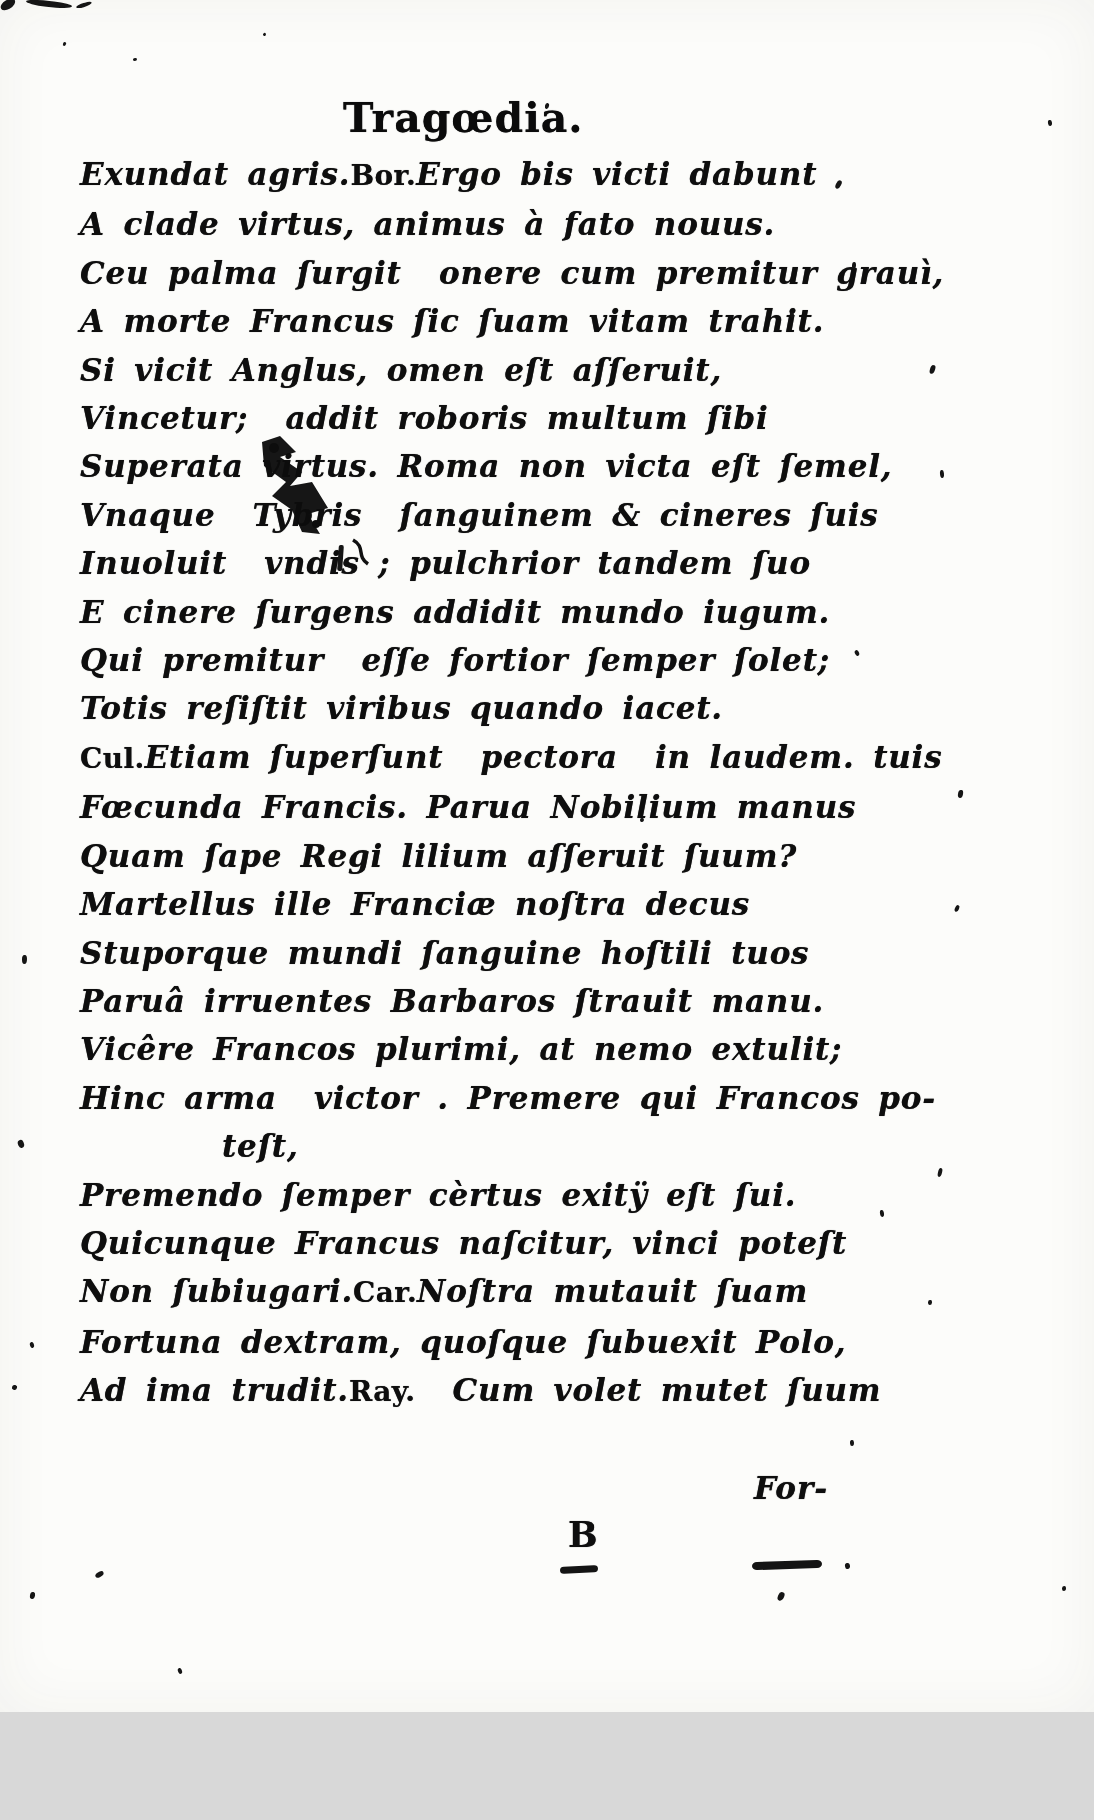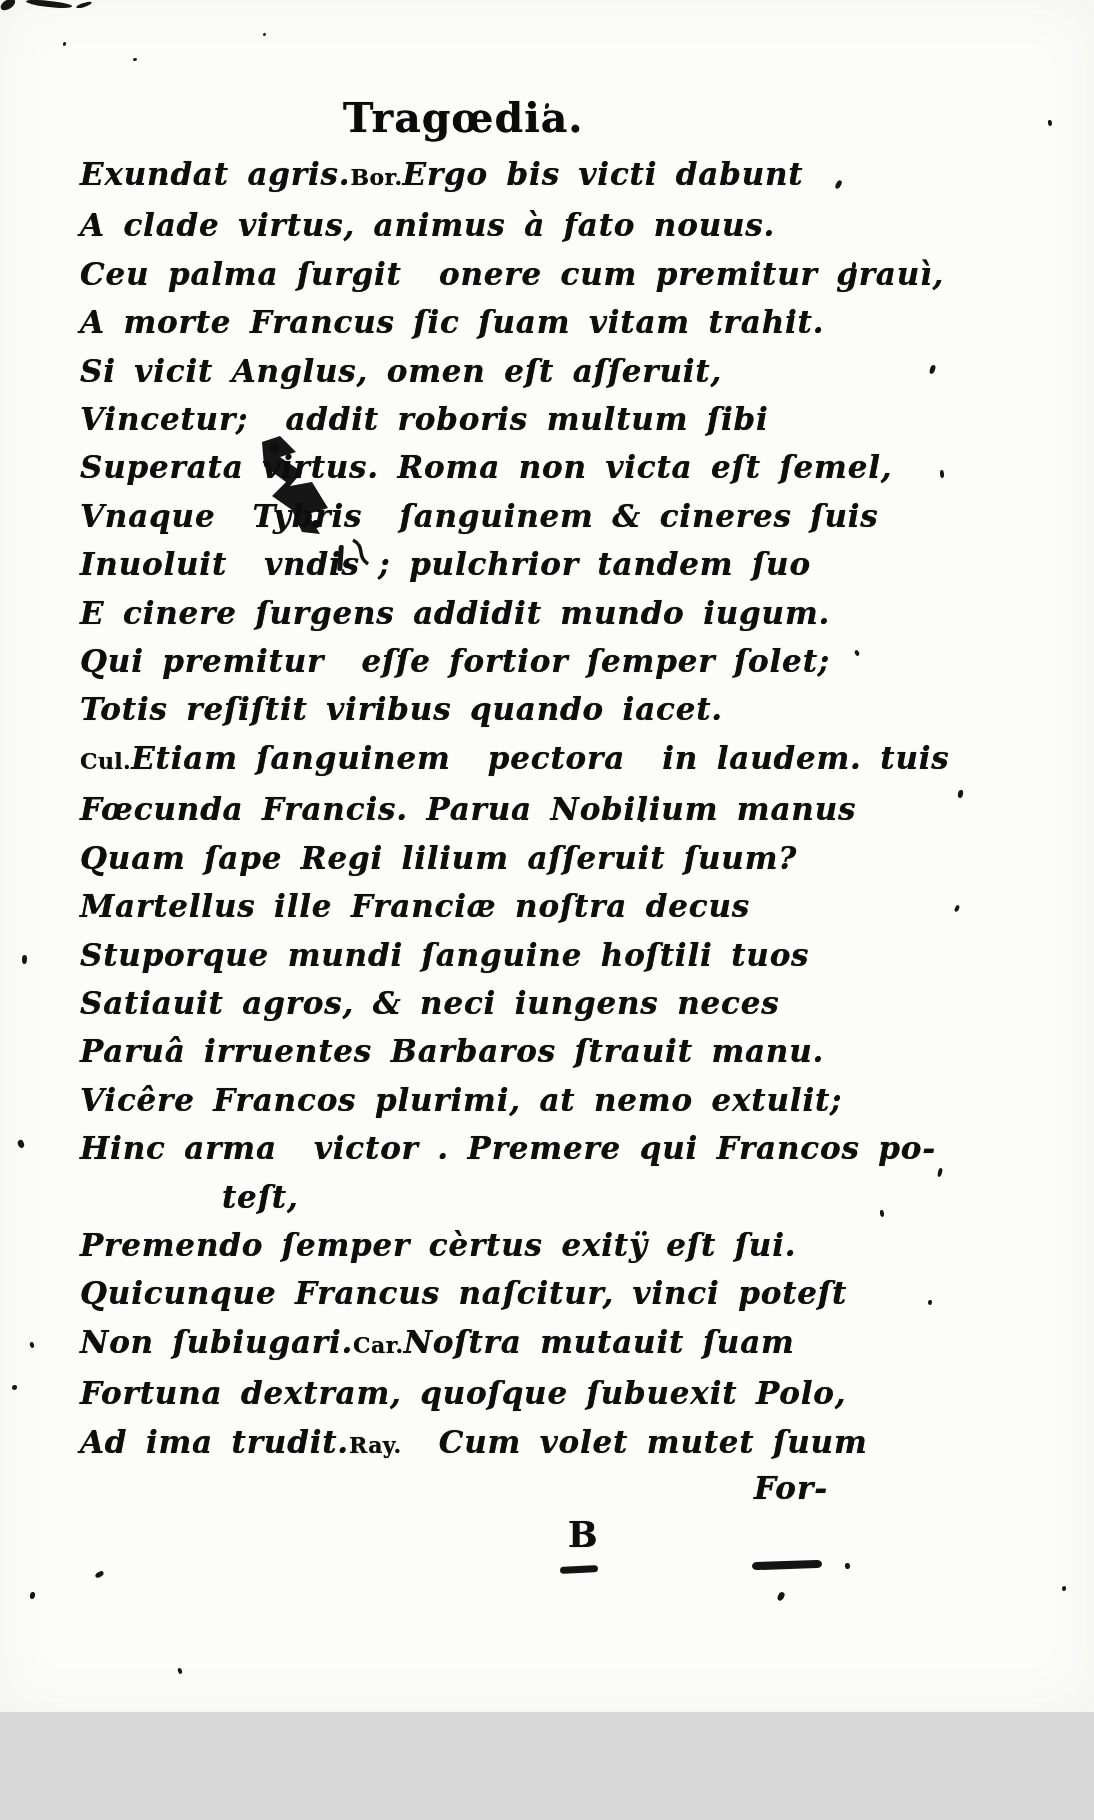--- a/index.html
+++ b/index.html
@@ -15,21 +15,21 @@
     letter-spacing:1px;color:#0b0b0b;
     text-shadow:0 0 0.7px rgba(0,0,0,.8);
   }
   .verse{position:absolute;left:80px;top:150px;width:900px;}
   .line{
     font:700 31px/48.4px "DejaVu Serif",serif;font-style:italic;
     white-space:pre;letter-spacing:0.8px;word-spacing:7px;
     text-shadow:0 0 0.7px rgba(0,0,0,.75);
   }
   .line.indent{padding-left:142px;}
-  .line .rm{font-style:normal;font-size:22px;letter-spacing:0.4px;}
+  .line .rm{font-style:normal;font-size:28px;letter-spacing:0.4px;}
   .line .it{font-style:italic;}
   .sig{
     position:absolute;left:568px;top:1514px;
     font:700 35px "DejaVu Serif",serif;font-style:normal;
     text-shadow:0 0 0.8px rgba(0,0,0,.8);
   }
   .catch{
     position:absolute;left:754px;top:1470px;
     font:700 31px "DejaVu Serif",serif;font-style:italic;
     letter-spacing:1px;text-shadow:0 0 0.9px rgba(0,0,0,.85);
@@ -56,26 +56,25 @@
       <div class="line"><span class="it">Ceu palma ſurgit  onere cum premitur grauì,</span></div>
       <div class="line"><span class="it">A morte Francus ſic ſuam vitam trahit.</span></div>
       <div class="line"><span class="it">Si vicit Anglus, omen eſt aſſeruit,</span></div>
       <div class="line"><span class="it">Vincetur;  addit roboris multum ſibi</span></div>
       <div class="line"><span class="it">Superata virtus. Roma non victa eſt ſemel,</span></div>
       <div class="line"><span class="it">Vnaque  Tybris  ſanguinem &amp; cineres ſuis</span></div>
       <div class="line"><span class="it">Inuoluit  vndis ; pulchrior tandem ſuo</span></div>
       <div class="line"><span class="it">E cinere ſurgens addidit mundo iugum.</span></div>
       <div class="line"><span class="it">Qui premitur  eſſe fortior ſemper ſolet;</span></div>
       <div class="line"><span class="it">Totis reſiſtit viribus quando iacet.</span></div>
-      <div class="line"><span class="rm">Cul.</span><span class="it">Etiam ſanguinem  pectora  in laudem. tuis</span></div>
+      <div class="line"><span class="rm">Cul.</span><span class="it">Etiam ſuperſunt  pectora  in laudem. tuis</span></div>
       <div class="line"><span class="it">Fœcunda Francis. Parua Nobilium manus</span></div>
       <div class="line"><span class="it">Quam ſape Regi lilium aſſeruit ſuum?</span></div>
       <div class="line"><span class="it">Martellus ille Franciæ noſtra decus</span></div>
       <div class="line"><span class="it">Stuporque mundi ſanguine hoſtili tuos</span></div>
-      <div class="line"><span class="it">Satiauit agros, &amp; neci iungens neces</span></div>
       <div class="line"><span class="it">Paruâ irruentes Barbaros ſtrauit manu.</span></div>
       <div class="line"><span class="it">Vicêre Francos plurimi, at nemo extulit;</span></div>
       <div class="line"><span class="it">Hinc arma  victor . Premere qui Francos po-</span></div>
       <div class="line indent"><span class="it">teſt,</span></div>
       <div class="line"><span class="it">Premendo ſemper cèrtus exitÿ eſt ſui.</span></div>
       <div class="line"><span class="it">Quicunque Francus naſcitur, vinci poteſt</span></div>
       <div class="line"><span class="it">Non ſubiugari.</span><span class="rm">Car.</span><span class="it">Noſtra mutauit ſuam</span></div>
       <div class="line"><span class="it">Fortuna dextram, quoſque ſubuexit Polo,</span></div>
       <div class="line"><span class="it">Ad ima trudit.</span><span class="rm">Ray.</span><span class="it">  Cum volet mutet ſuum</span></div>
     </div>

